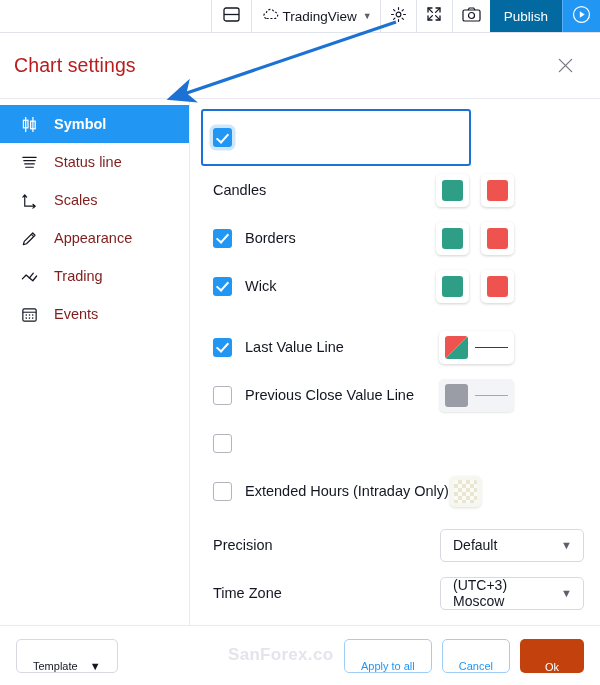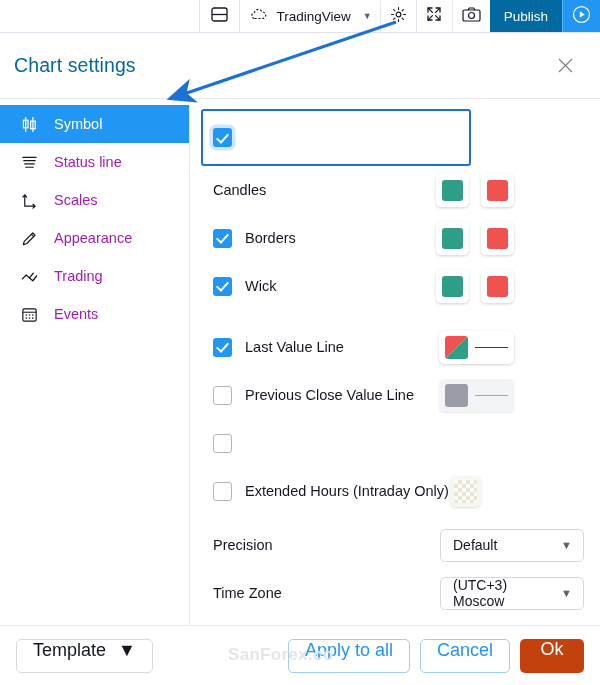--- a/index.html
+++ b/index.html
@@ -17,50 +17,50 @@
     display: flex; justify-content: flex-end; align-items: stretch;
     border-bottom: 1px solid #e0e3eb; background: #fff;
   }
   .tb-btn {
     display: flex; align-items: center; justify-content: center;
     height: 32px; padding: 0 10px;
     border-left: 1px solid #e0e3eb;
     color: #131722; background: #fff;
   }
   .tb-btn.layout { width: 40px; }
-  .tb-btn.tvsrc { gap: 10px; padding: 0 8px 0 10px; font-size: 13.5px; color: #131722; justify-content: space-between; }
+  .tb-btn.tvsrc { gap: 4px; padding: 0 8px 0 10px; font-size: 13.5px; color: #131722; justify-content: space-between; }
   .tb-btn.gear { width: 36px; }
   .tb-btn.expand { width: 36px; }
   .tb-btn.camera { width: 38px; }
   .tb-btn.publish {
     background: #0369a1; color: #fff; font-size: 13.5px;
     padding: 0 14px; border-left: none; font-weight: 400;
   }
   .tb-btn.play { background: #2196f3; color: #fff; width: 38px; border-left: 1px solid #59b0f6; }
   .chev { font-size: 9px; color: #5d606b; margin-left: 2px; }
 
   
   .dlg-head {
     position: absolute; top: 33px; left: 0; width: 600px; height: 65px;
     display: flex; align-items: center; justify-content: space-between;
     padding: 0 22px 0 14px;
   }
-  .dlg-title { font-size: 19.5px; color: #0369a1; letter-spacing: .1px; }
+  .dlg-title { font-size: 19.5px; color: #b91c1c; letter-spacing: .1px; }
   .close-x { width: 26px; height: 26px; display: flex; align-items: center;
              justify-content: center; color: #787b86; }
 
   
   .body { position: absolute; top: 98px; left: 0; width: 600px; height: 527px;
           display: flex; border-top: 1px solid #e9ebf0; }
   .sidebar { width: 190px; height: 100%; border-right: 1px solid #e9ebf0; padding-top: 6px; background:#fff; }
   .nav-item {
     display: flex; align-items: center; gap: 14px;
-    height: 38px; padding: 0 0 0 18px; font-size: 14.5px; color: #a21caf;
-  }
-  .nav-item.active { background: #2196f3; color: #fff; }
+    height: 38px; padding: 0 0 0 18px; font-size: 14.5px; color: #7f1d1d;
+  }
+  .nav-item.active { background: #2196f3; color: #fff; font-weight: bold; }
   .nav-ico { width: 22px; height: 22px; display: flex; align-items: center; justify-content: center; flex: 0 0 22px; }
 
   .content { flex: 1; padding: 0; position: relative; }
 
   .hl-box {
     position: absolute; left: 11px; top: 10px; width: 270px; height: 57px;
     border: 2.5px solid #1b72d4; border-radius: 3px; pointer-events: none;
   }
 
   .row { display: flex; align-items: center; height: 48px; padding-left: 23px; position: relative; }
@@ -118,22 +118,22 @@
     padding: 0 11px 0 12px; font-size: 14px; color: #131722;
   }
   .sel .cv { font-size: 11px; color: #5d606b; }
 
   
   .footer {
     position: absolute; bottom: 0; left: 0; width: 600px; height: 60px;
     border-top: 1px solid #e9ebf0; display: flex; align-items: center;
     padding: 0 16px; gap: 10px;
   }
-  .btn { height: 34px; border-radius: 5px; font-size: 18px; display: flex;
-         align-items: flex-start; justify-content: center; padding: 0 16px; }
+  .btn { height: 34px; border-radius: 5px; font-size: 11px; display: flex;
+         align-items: flex-end; justify-content: center; padding: 0 16px; }
   .btn.template { border: 1px solid #d6d9e0; background: #fff; color: #131722; gap: 12px; }
   .btn.outline { border: 1px solid #9fcdf5; background: #fff; color: #2196f3; }
   .btn.primary { background: #c2410c; color: #fff; min-width: 64px; }
   .spacer { flex: 1; }
 
   
   .arrow { position: absolute; left: 0; top: 0; width: 600px; height: 685px; pointer-events: none; }
   .watermark {
     position: absolute; left: 228px; top: 645px; font-size: 17px; color: #e3e5ea;
     font-weight: bold; letter-spacing: .3px; pointer-events: none; white-space: nowrap;

